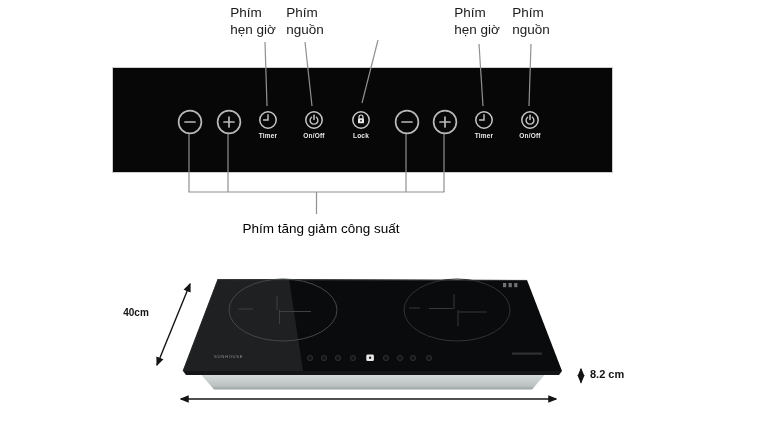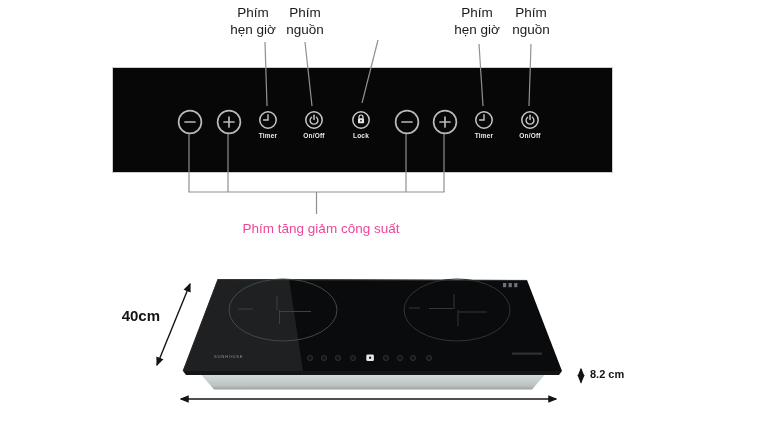--- a/index.html
+++ b/index.html
@@ -6,46 +6,46 @@
   #stage{
     position:relative;width:770px;height:421px;background:#ffffff;overflow:hidden;
     font-family:"Liberation Sans","DejaVu Sans",sans-serif;color:#1a1a1a;
   }
   svg{display:block;}
   .overlay{position:absolute;left:0;top:0;pointer-events:none;}
 
   
   .top-label{
     position:absolute;top:5px;transform:translateX(-50%);
-    text-align:center;font-size:13.5px;line-height:16.5px;font-weight:500;
+    text-align:left;font-size:13.5px;line-height:16.5px;font-weight:500;
     color:#1a1a1a;white-space:nowrap;z-index:6;
   }
 
   
   #panel{
     position:absolute;left:112px;top:67px;width:501px;height:106px;
     background:#070708;border:1px solid #cdcdcd;box-sizing:border-box;z-index:2;
   }
   .btn{position:absolute;display:flex;flex-direction:column;align-items:center;}
   .btn.big{top:41px;width:26px;height:26px;}
   .btn.small{top:42px;width:40px;}
   .btn-label{
     margin-top:2px;font-size:6.5px;font-weight:bold;color:#eaeaea;
     letter-spacing:.2px;text-align:center;line-height:7px;
   }
 
   
   #bottom-label{
     position:absolute;left:321px;top:221px;transform:translateX(-50%);
-    font-size:13.5px;font-weight:500;color:#ec4899;white-space:nowrap;z-index:6;
+    font-size:13.5px;font-weight:500;color:#000000;white-space:nowrap;z-index:6;
   }
 
   
   .dim-text{position:absolute;color:#141414;z-index:6;}
-  #dim-depth{left:112px;top:307px;width:48px;text-align:right;font-size:15px;font-weight:600;}
+  #dim-depth{left:112px;top:307px;width:48px;text-align:center;font-size:10px;font-weight:600;}
   #dim-width{left:330px;top:403px;width:76px;text-align:center;font-size:16px;font-weight:600;}
   #dim-height{left:590px;top:368px;font-size:11px;font-weight:700;}
 </style>
 </head>
 <body>
 
 <div id="stage">
 
   <svg class="overlay" width="770" height="421" viewBox="0 0 770 421" style="z-index:1;">
     <defs>

